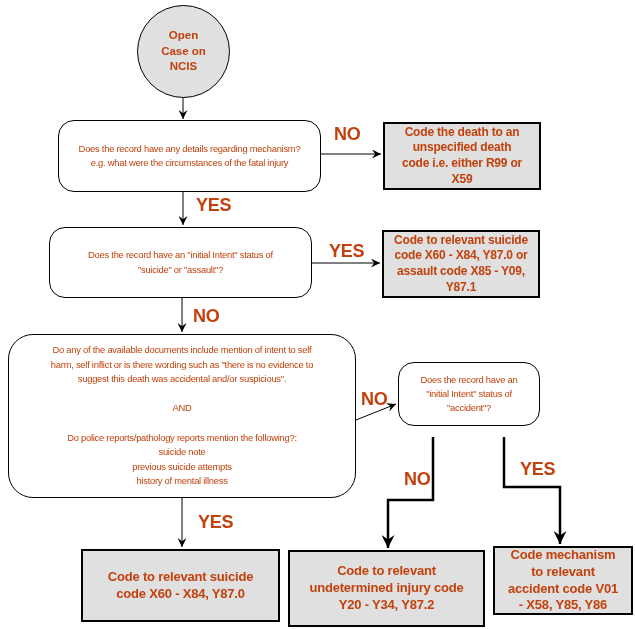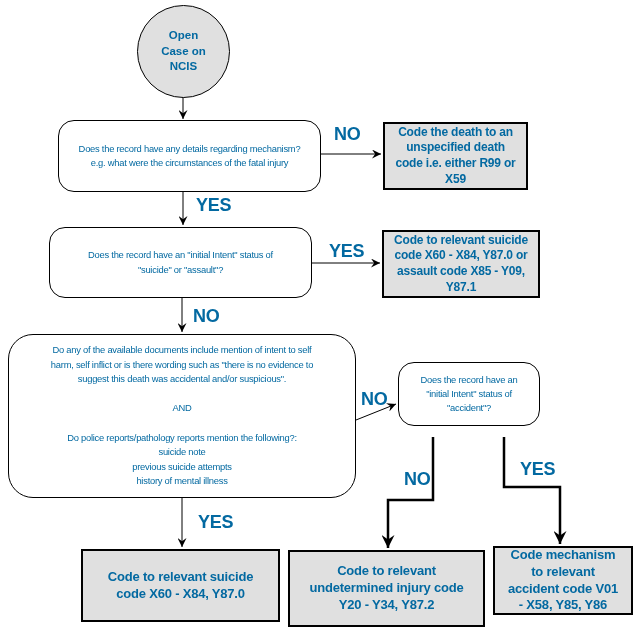--- a/index.html
+++ b/index.html
@@ -2,21 +2,21 @@
 <html><head>
 <meta charset="utf-8">
 <style>
   html, body { margin: 0; padding: 0; background: #ffffff; }
   #canvas {
     position: relative;
     width: 635px;
     height: 629px;
     background: #ffffff;
     font-family: "Liberation Sans", sans-serif;
-    color: #0369a1;
+    color: #c2410c;
     overflow: hidden;
   }
   #edges {
     position: absolute;
     left: 0; top: 0;
     pointer-events: none;
   }
   .node {
     position: absolute;
     box-sizing: border-box;
@@ -98,21 +98,21 @@
     <path d="M504,437 L504,487 L560,487 L560,544" stroke="#000" stroke-width="2.5" fill="none" marker-end="url(#arrow-big)"></path>
   </svg>
 
   <div class="node start-circle" style="left:137px; top:5px; width:93px; height:93px;">Open
 Case on
 NCIS</div>
 
   <div class="node decision" style="left:50px; top:120px; width:263px; height:72px;margin-left:8px;">Does the record have any details regarding mechanism?
 e.g. what were the circumstances of the fatal injury</div>
 
-  <div class="node outcome small-text" style="left:383px; top:122px; width:145px; height:68px;">Code the death to an
+  <div class="node outcome small-text" style="left:383px; top:122px; width:158px; height:68px;">Code the death to an
 unspecified death
 code i.e. either R99 or
 X59</div>
 
   <div class="node decision" style="left:49px; top:227px; width:263px; height:71px;">Does the record have an "initial Intent" status of
 "suicide" or "assault"?</div>
 
   <div class="node outcome small-text" style="left:382px; top:230px; width:158px; height:68px;">Code to relevant suicide
 code X60 - X84, Y87.0 or
 assault code X85 - Y09,

